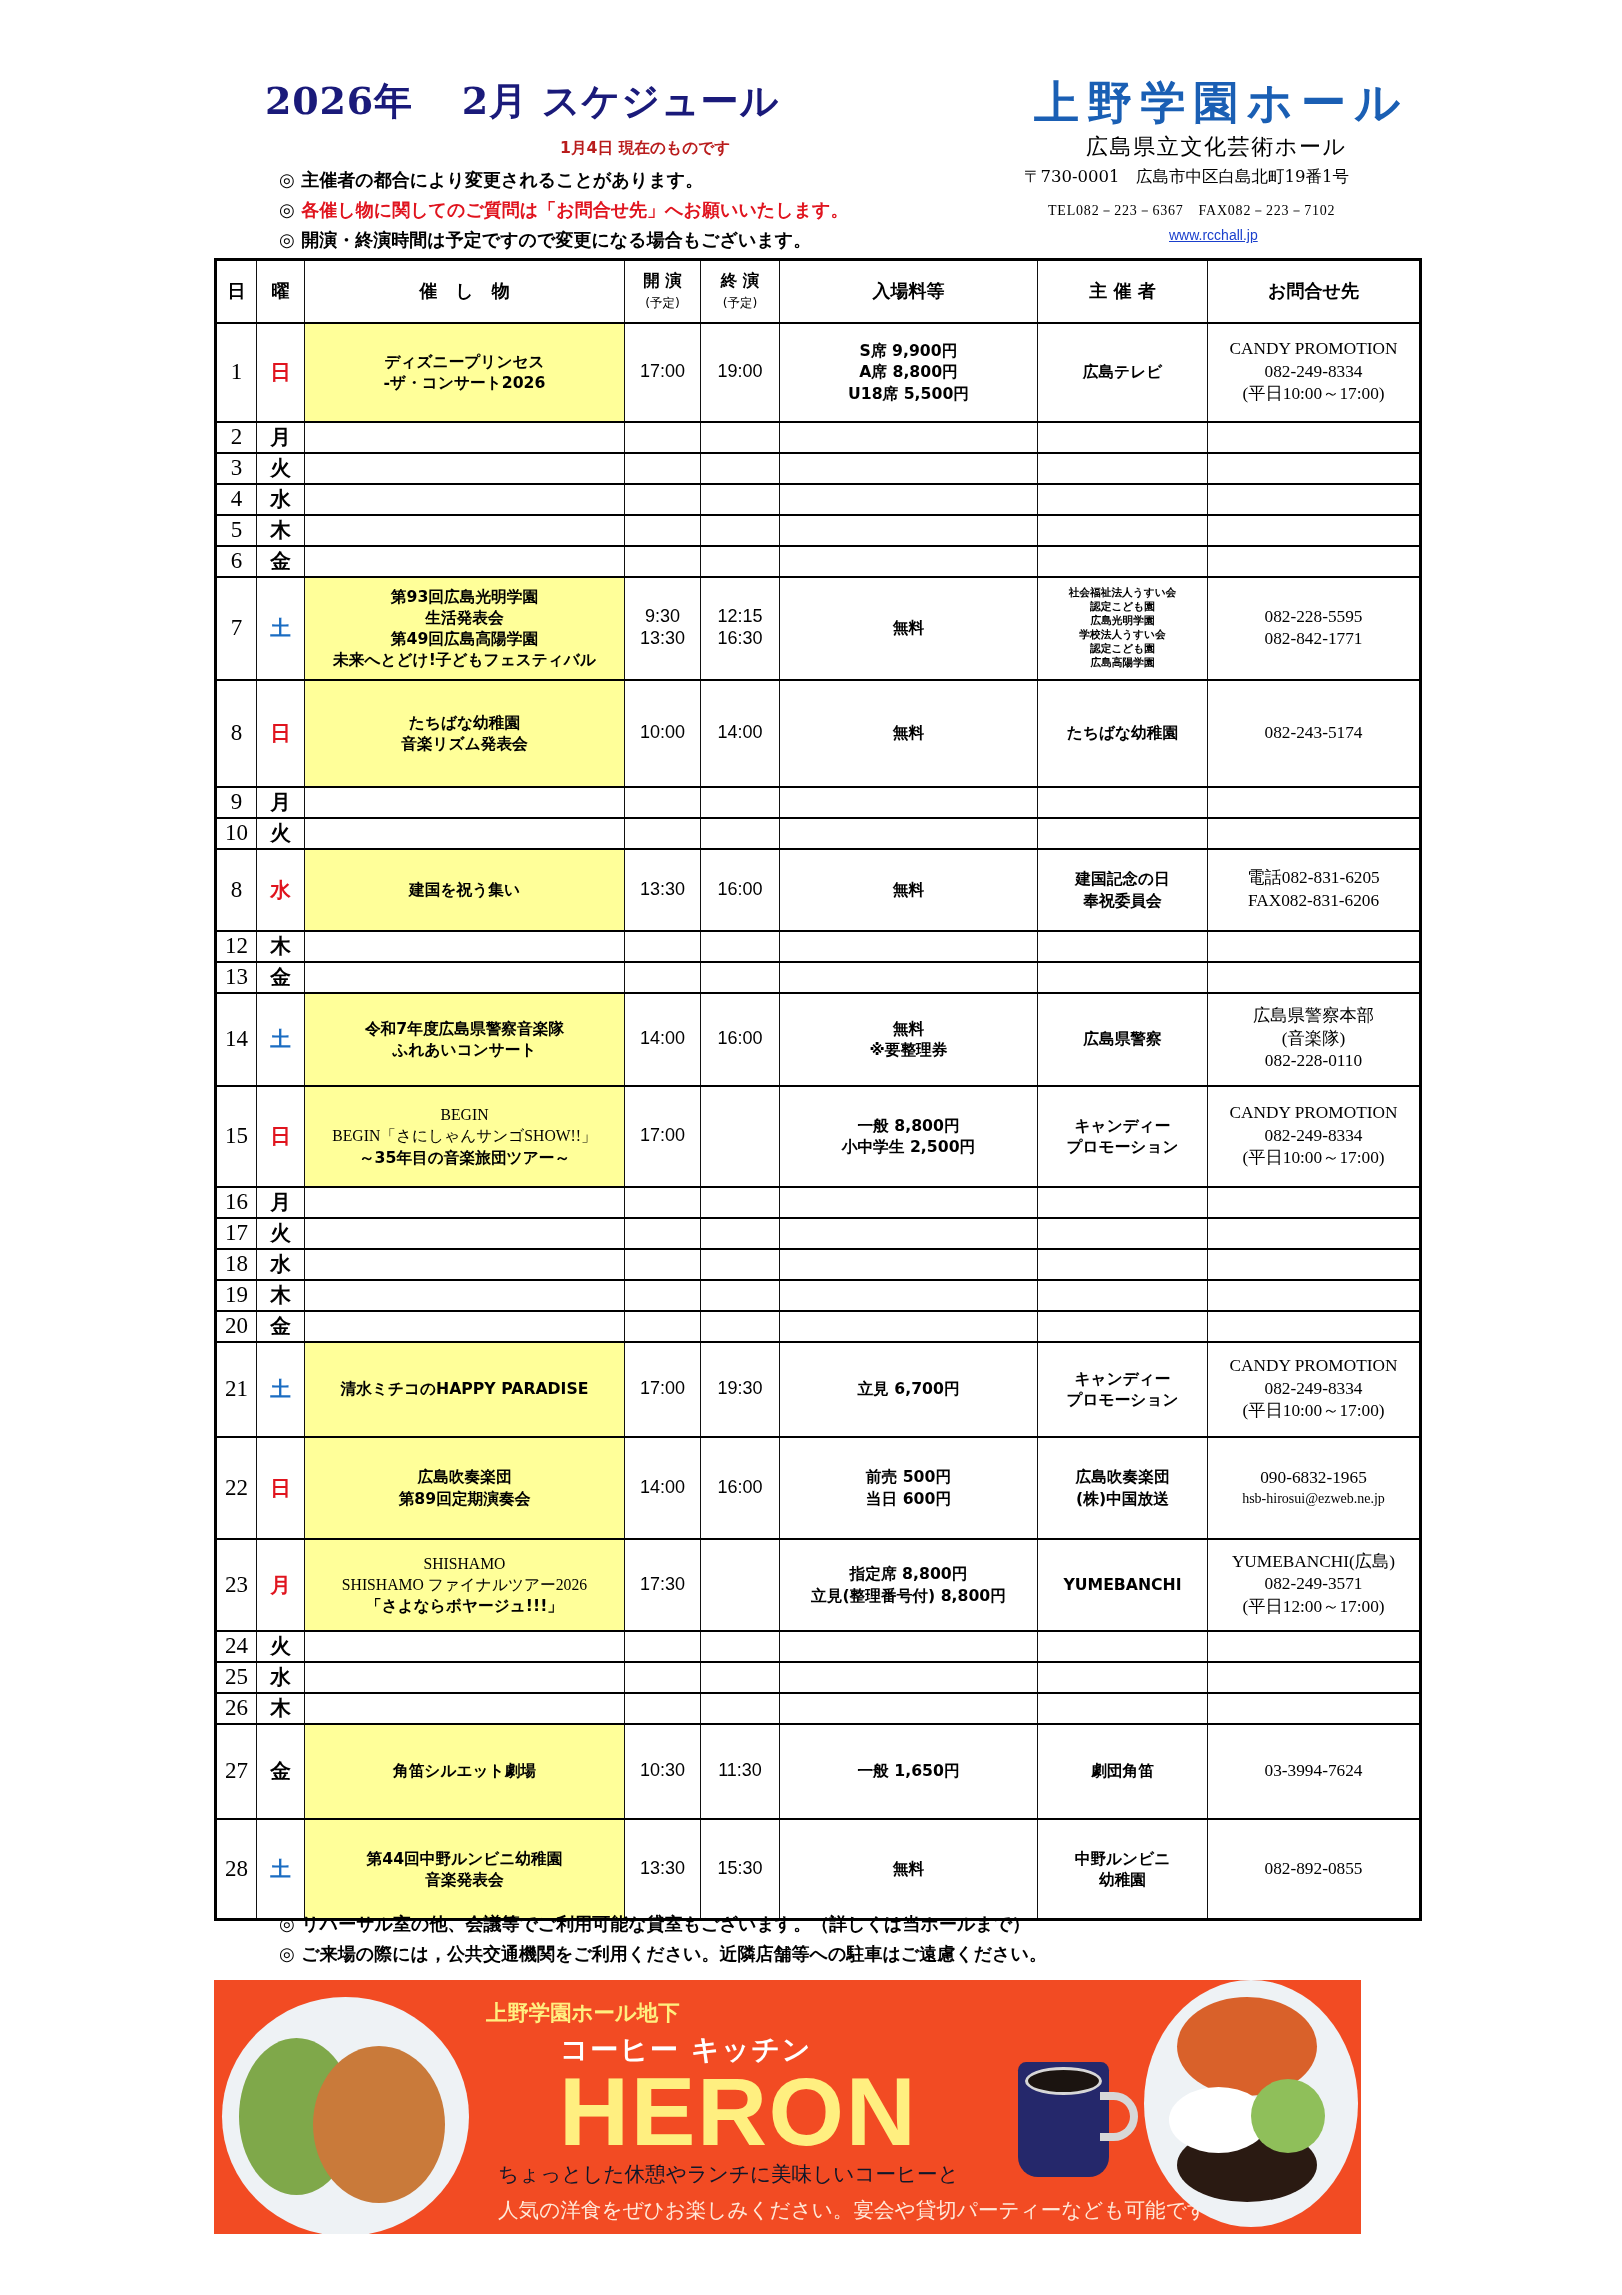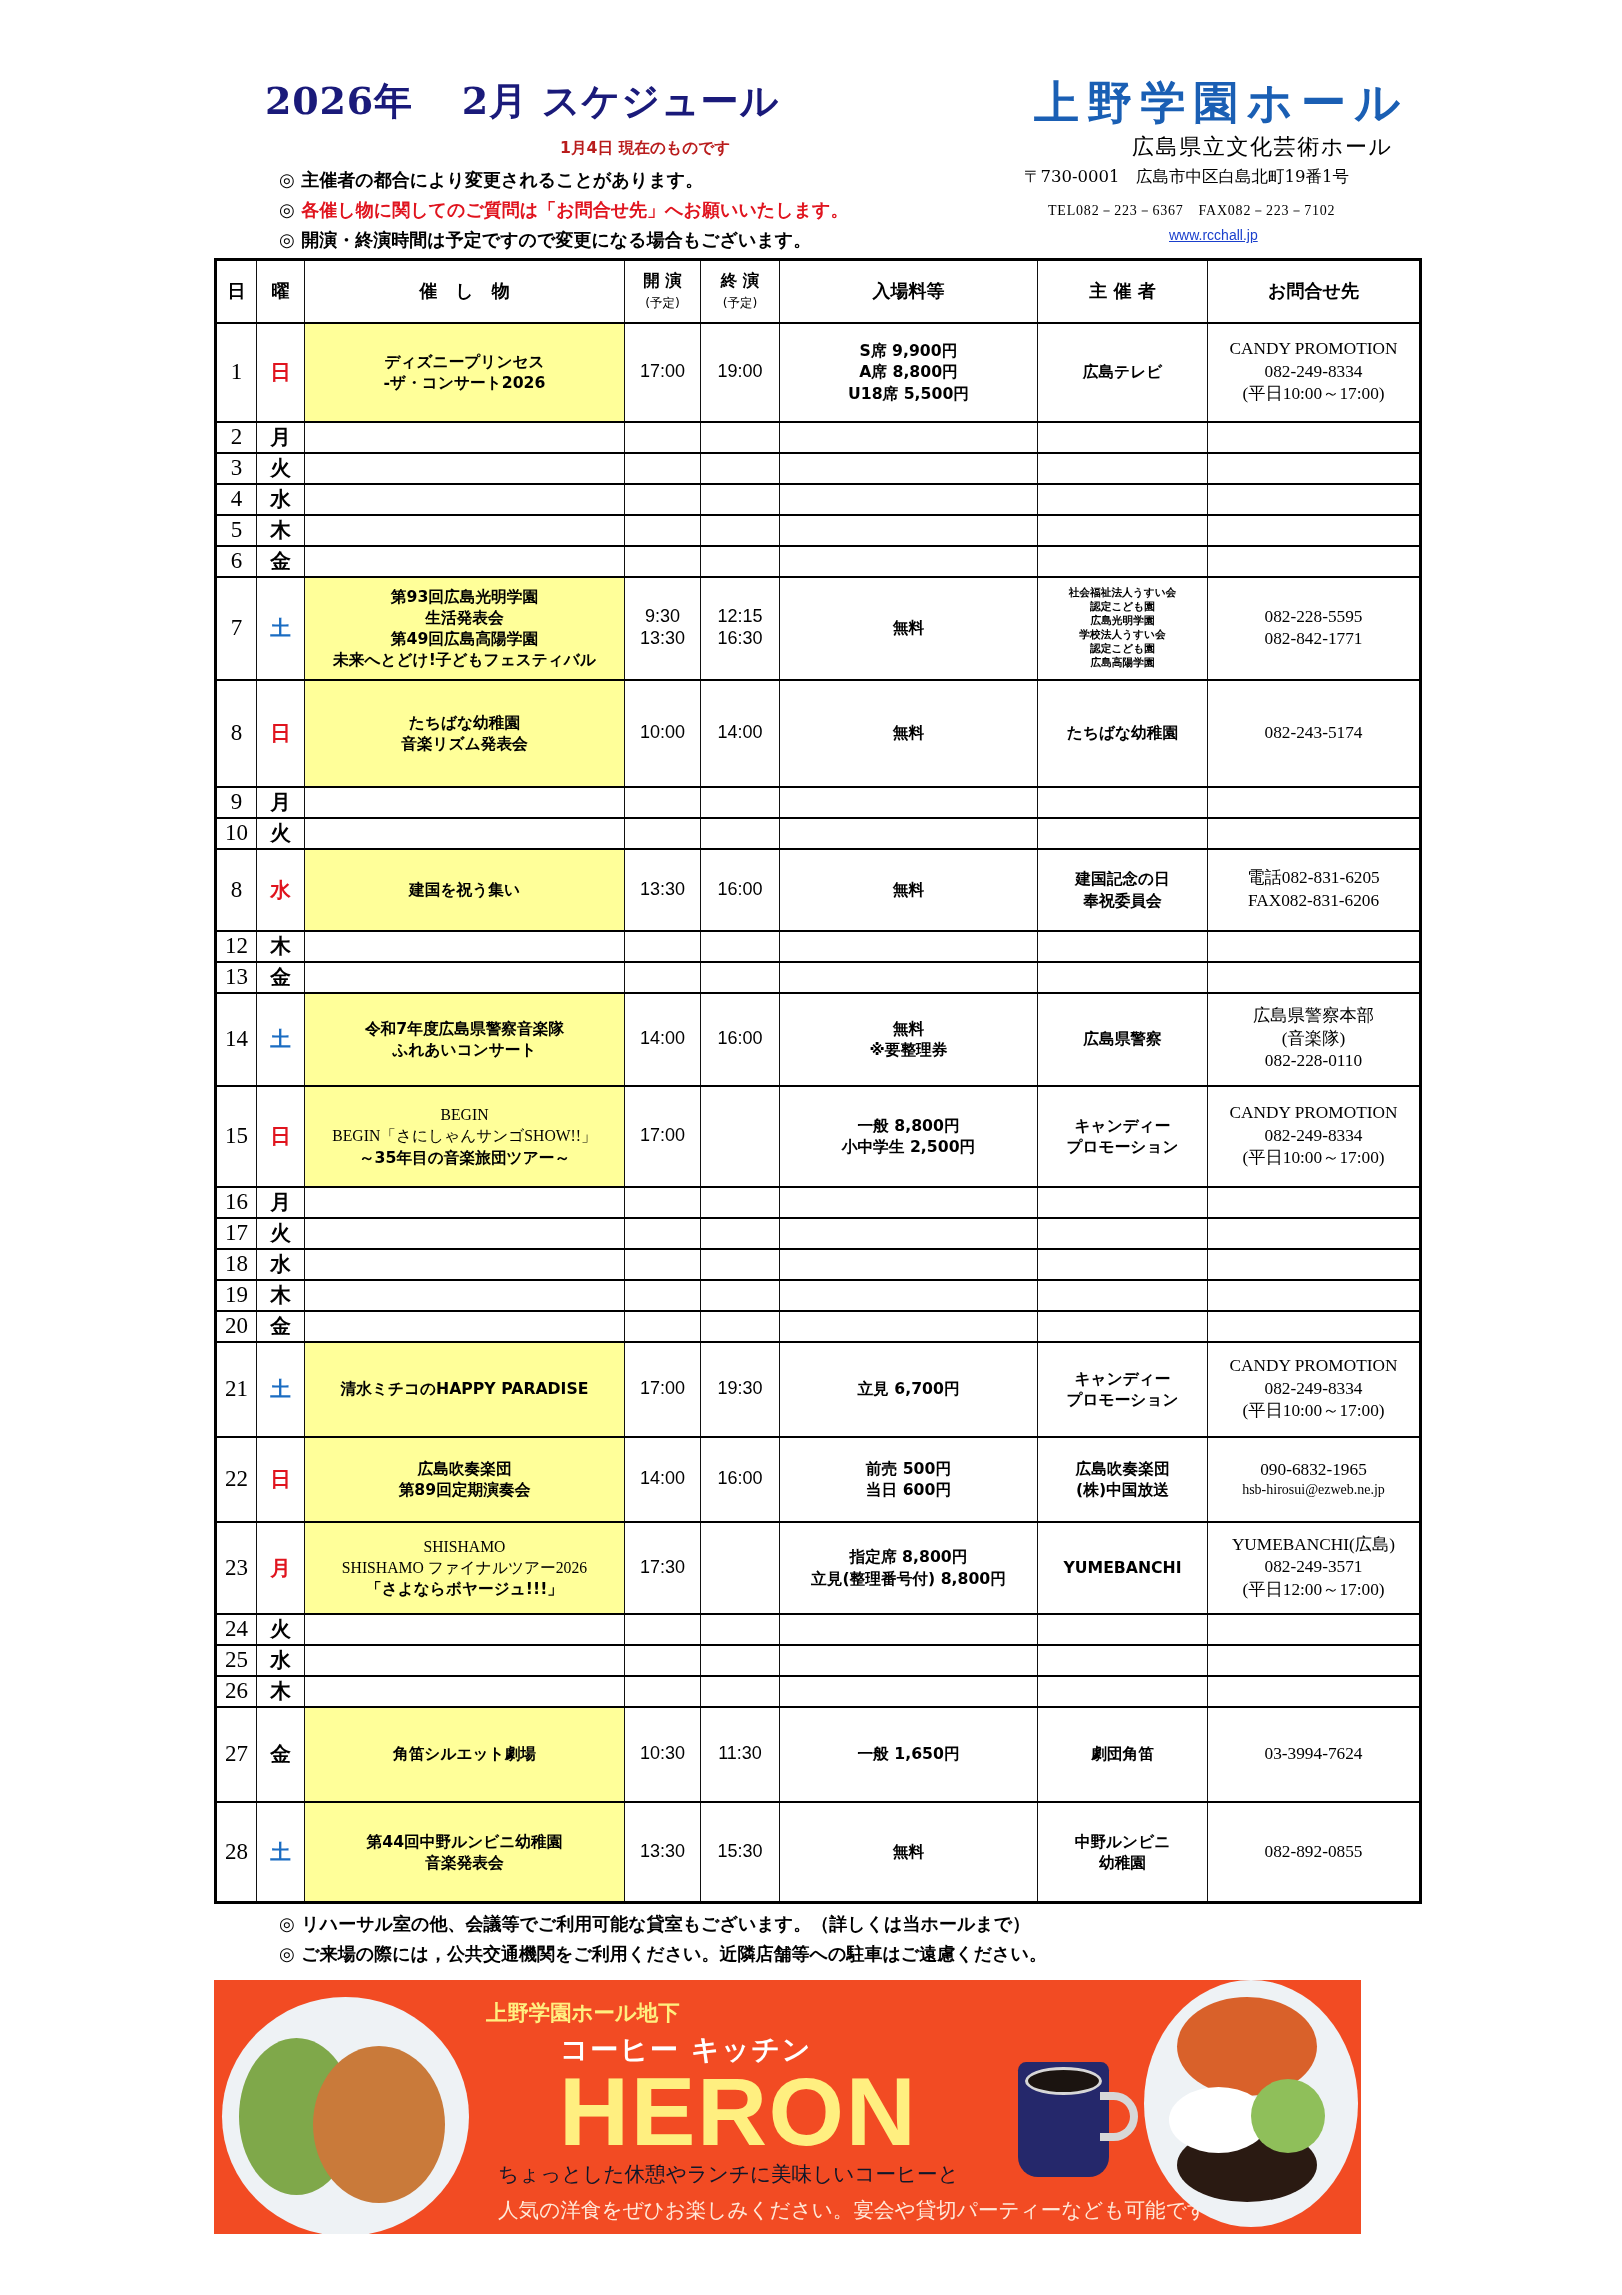--- a/index.html
+++ b/index.html
@@ -8,21 +8,21 @@
 
   .title { position: absolute; left: 265px; top: 76px; font-family: "DejaVu Serif", serif; font-weight: bold; font-size: 38px; color: #1a1a7a; letter-spacing: 0.8px; white-space: pre; }
   .title .gap { display: inline-block; width: 49px; }
   .asof { position: absolute; left: 560px; top: 138px; font-size: 15.7px; font-weight: bold; color: #b91c1c; }
   .notes { position: absolute; left: 279px; top: 165px; }
   .note { font-size: 18px; font-weight: bold; height: 30px; line-height: 30px; white-space: nowrap; }
   .note.red { color: #e0141e; }
   .note .mark { color: #000; margin-right: 6.6px; }
 
   .logo { position: absolute; left: 1034px; top: 73px; font-size: 45px; font-weight: bold; color: #1a5fb4; letter-spacing: 8.2px; white-space: nowrap; }
-  .venue { position: absolute; left: 1132px; top: 132px; font-family: "DejaVu Serif", serif; font-size: 22px; letter-spacing: 1.6px; white-space: nowrap; }
+  .venue { position: absolute; left: 1086px; top: 132px; font-family: "DejaVu Serif", serif; font-size: 22px; letter-spacing: 1.6px; white-space: nowrap; }
   .addr { position: absolute; left: 1024px; top: 166px; font-family: "DejaVu Serif", serif; font-size: 16.5px; white-space: nowrap; }
   .tel { position: absolute; left: 1048px; top: 202px; font-family: "Liberation Serif", serif; font-size: 14px; letter-spacing: 0.8px; white-space: pre; }
   .url { position: absolute; left: 1169px; top: 227px; font-family: "Liberation Sans", sans-serif; font-size: 14px; color: #1a3fcc; text-decoration: underline; }
 
   table.sched { position: absolute; left: 214px; top: 258px; width: 1205px; border-collapse: collapse; table-layout: fixed; border: 3.3px solid #000; }
   table.sched td, table.sched th { border: 1.6px solid #111; text-align: center; vertical-align: middle; overflow: hidden; }
   table.sched tr { border-bottom: 2.5px solid #000; }
   th { font-weight: bold; font-size: 18px; }
   th .sub { display: block; font-size: 12.4px; font-weight: normal; margin-top: 3.3px; }
   th .main { display: block; font-size: 16.5px; }
@@ -429,21 +429,21 @@
         <td class="org">
           <span class="line">キャンディー</span>
           <span class="line">プロモーション</span>
         </td>
         <td class="contact">
           <span class="line">CANDY PROMOTION</span>
           <span class="line">082-249-8334</span>
           <span class="line">(平日10:00～17:00)</span>
         </td>
       </tr>
-      <tr style="height: 85px;">
+      <tr style="height: 102px;">
         <td class="day">22</td>
         <td class="wd sun">日</td>
         <td class="event filled">
           <span class="line">広島吹奏楽団</span>
           <span class="line">第89回定期演奏会</span>
         </td>
         <td class="time">
           <span class="line">14:00</span>
         </td>
         <td class="time">

